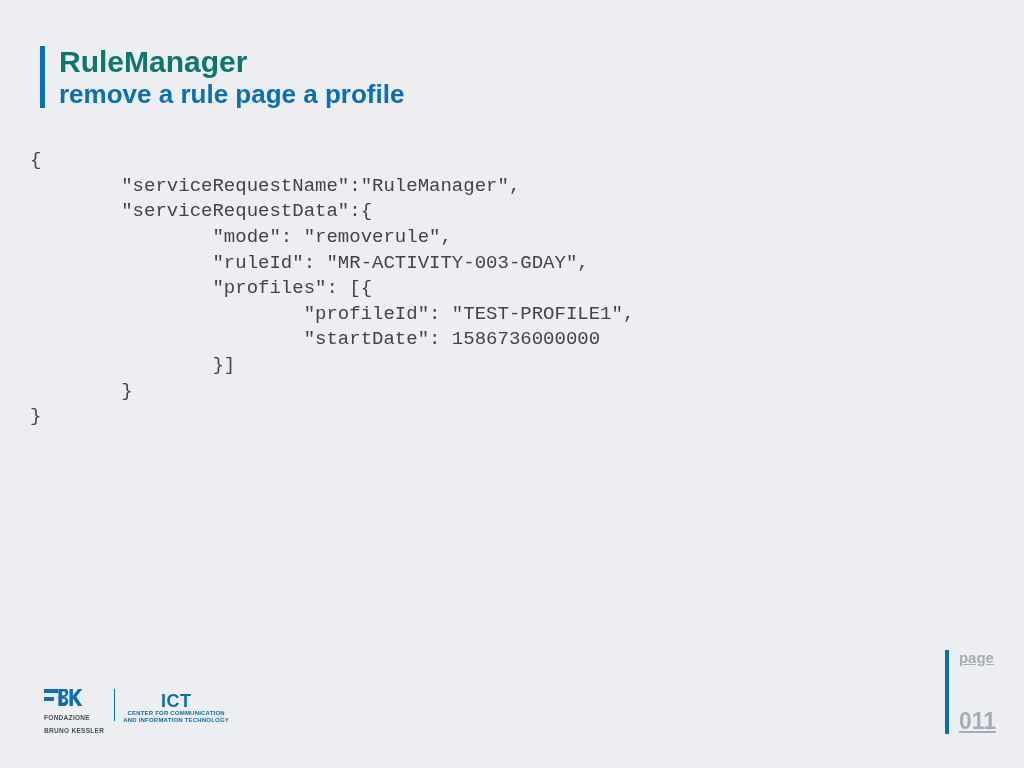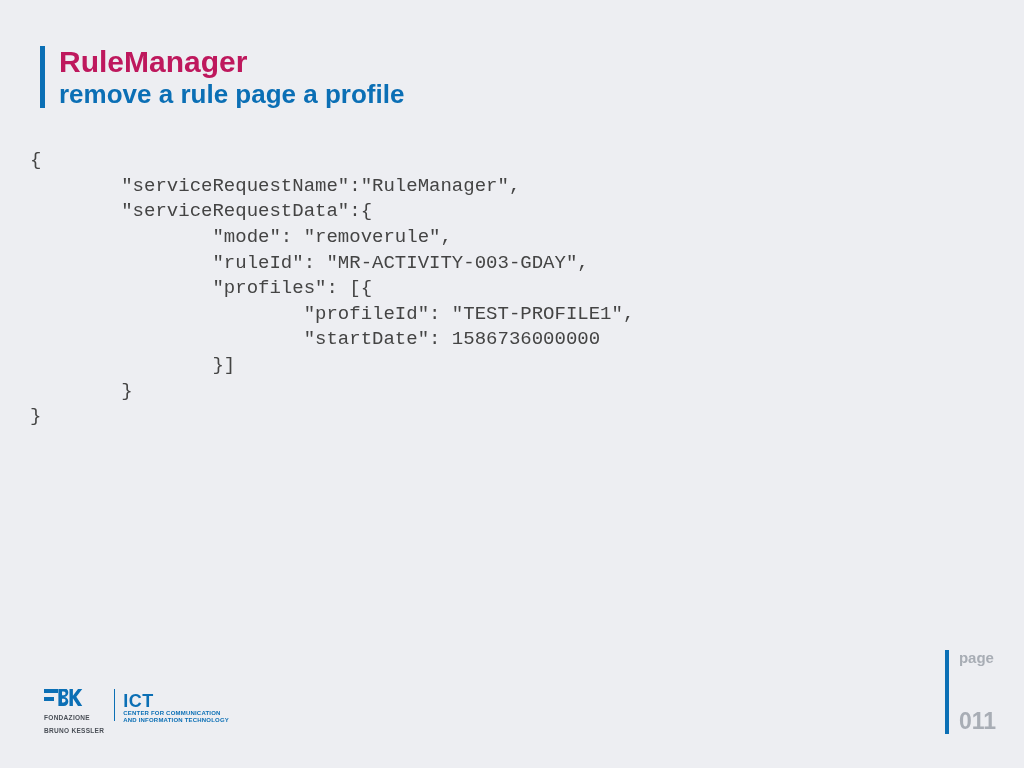--- a/index.html
+++ b/index.html
@@ -13,21 +13,21 @@
   .title-block {
     position: absolute;
     left: 40px;
     top: 46px;
     border-left: 5px solid #0b6fb5;
     padding-left: 14px;
   }
   .title-main {
     font-size: 30px;
     font-weight: 700;
-    color: #be185d;
+    color: #0f766e;
     line-height: 1.05;
   }
   .title-sub {
     font-size: 26px;
     font-weight: 700;
     color: #0b6fb5;
     line-height: 1.1;
     margin-top: 2px;
   }
 
@@ -65,21 +65,21 @@
     margin-top: 3px;
     letter-spacing: 0.3px;
   }
   .logo-divider {
     width: 1px;
     height: 32px;
     background: #0b6fb5;
     margin: 0 8px 10px 8px;
     align-self: flex-start;
   }
-  .ict-block { display: flex; flex-direction: column; margin-bottom: 8px; }
+  .ict-block { display: flex; flex-direction: column; margin-bottom: 8px; text-align: center; }
   .ict-big {
     font-size: 18px;
     font-weight: 800;
     color: #0b6fb5;
     line-height: 1;
     letter-spacing: 0.5px;
   }
   .ict-small {
     font-size: 6px;
     font-weight: 700;
@@ -89,20 +89,21 @@
   }
 
   .page-indicator {
     position: absolute;
     right: 28px;
     bottom: 34px;
     border-left: 4px solid #0b6fb5;
     padding-left: 10px;
     color: #a8adb5;
     font-weight: 700;
+    text-decoration: underline;
   }
   .page-label { font-size: 15px; line-height: 1; }
   .page-number { font-size: 23px; line-height: 1.1; margin-top: 44px; }
 </style>
 </head>
 <body>
 
 <div class="title-block">
   <div class="title-main">RuleManager</div>
   <div class="title-sub">remove a rule page a profile</div>

